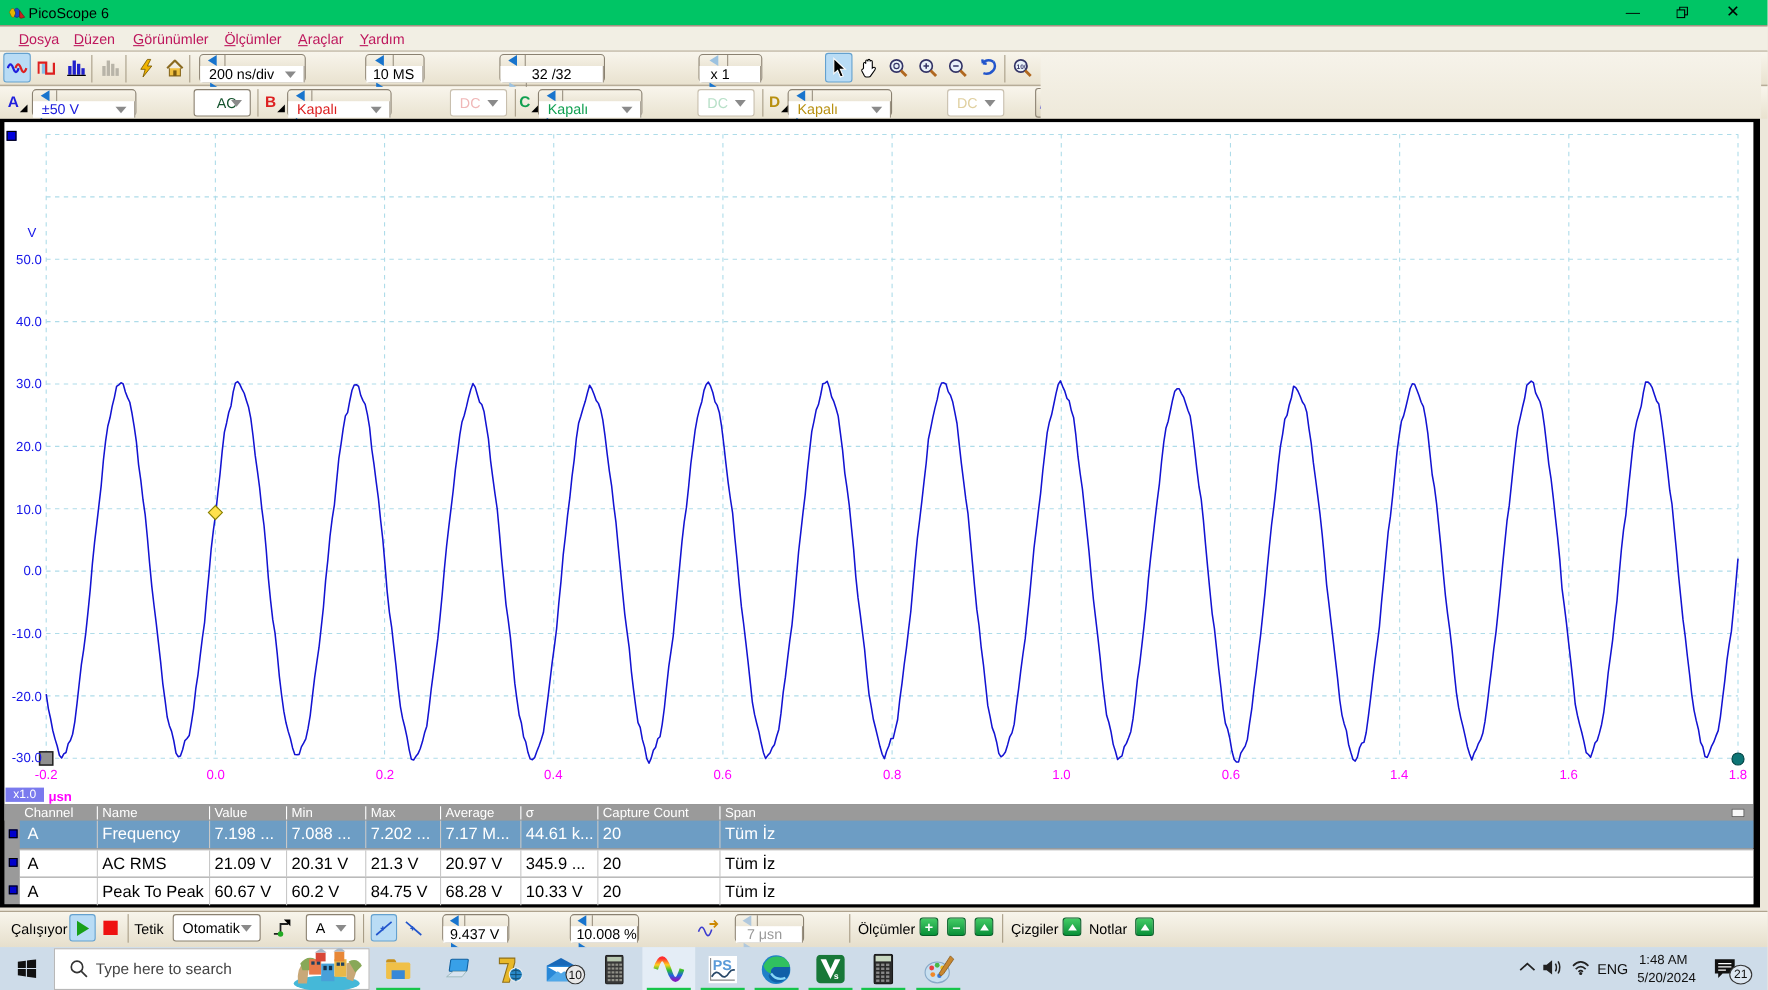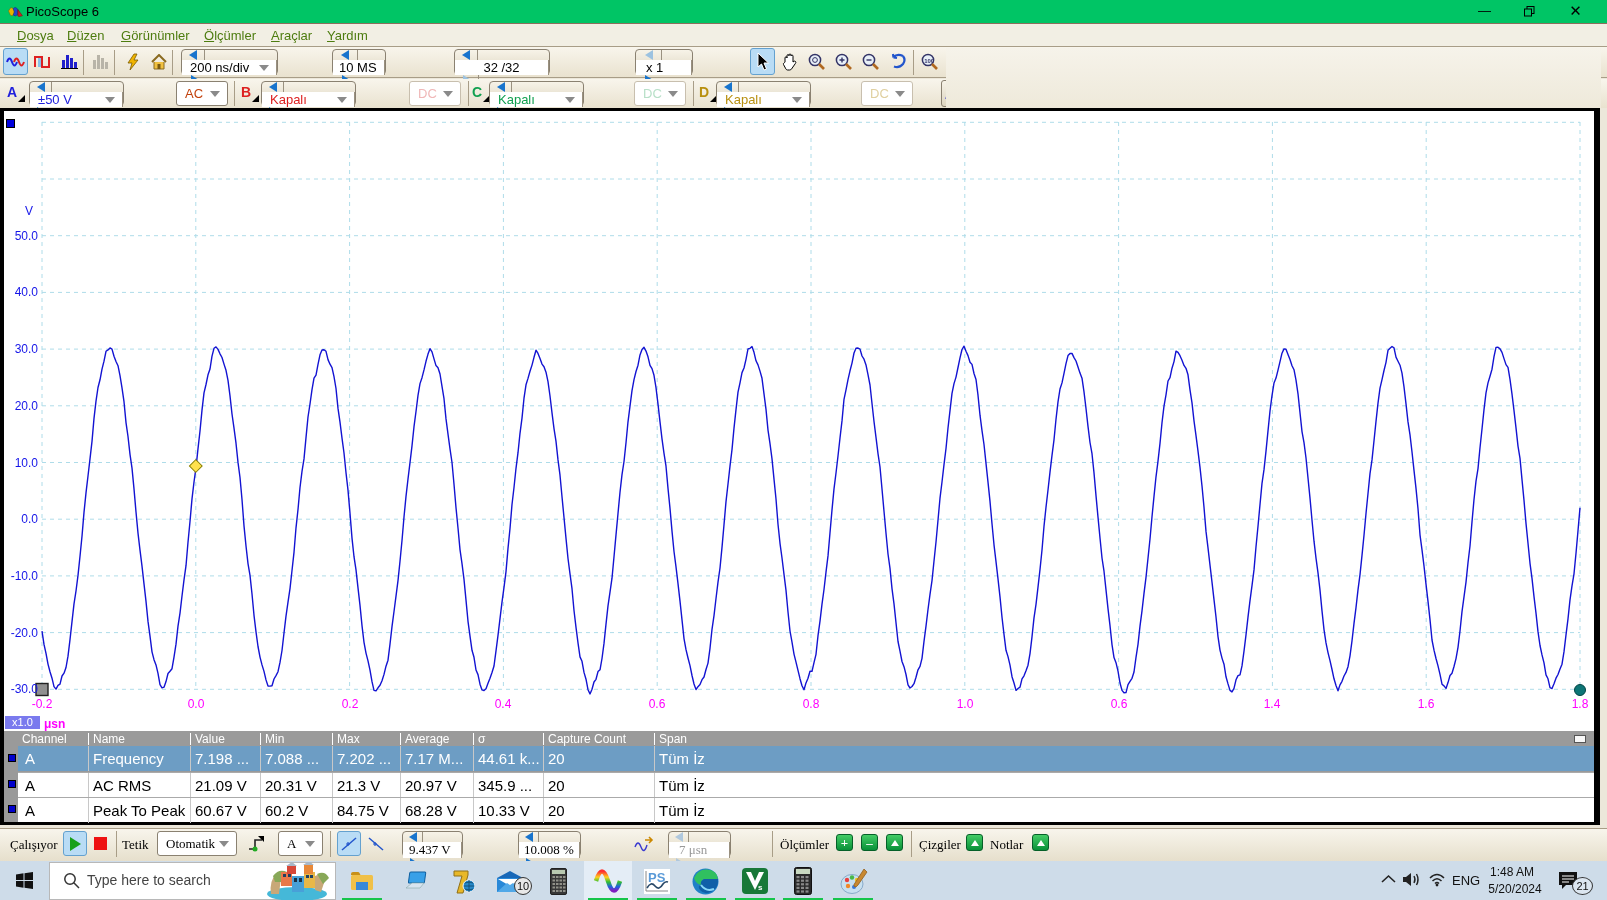--- a/index.html
+++ b/index.html
@@ -5,21 +5,21 @@
 * { margin:0; padding:0; box-sizing:border-box; }
 html,body { width:1607px; height:900px; overflow:hidden; font-family:"Liberation Sans",sans-serif; background:#ece7da; }
 .abs { position:absolute; }
 #app { position:relative; width:1607px; height:900px; }
 
 #titlebar { position:absolute; left:0; top:0; width:1607px; height:23px; background:#00c565; }
 #titlebar .ttext { position:absolute; left:26px; top:4px; font-size:13px; color:#000; }
 .winbtn { position:absolute; top:0; width:45px; height:23px; color:#000; text-align:center; font-size:13px; line-height:22px; }
 
 #menubar { position:absolute; left:0; top:23px; width:1607px; height:24px; background:#f2efe4; border-top:1px solid #8c6f5e; border-bottom:1px solid #a89d87; }
-.mitem { position:absolute; top:4px; font-size:13px; color:#4d7c0f; }
+.mitem { position:absolute; top:4px; font-size:13px; color:#be185d; }
 .mitem u { text-decoration:underline; }
 
 #tb1 { position:absolute; left:0; top:47px; width:1607px; height:31px; background:linear-gradient(#f8f5ec,#e9e2cf); border-bottom:1px solid #a89d87; }
 #tb2 { position:absolute; left:0; top:79px; width:1607px; height:29px; background:linear-gradient(#f8f5ec,#e9e2cf); }
 #tbright { position:absolute; left:946px; top:48px; width:655px; height:60px; background:linear-gradient(#f6f3ea,#eee9da); }
 .grp { position:absolute; border:1px solid #8a8171; border-radius:4px; background:linear-gradient(#f7f3e8,#ddd5c0); display:flex; align-items:stretch;flex-direction:column; }
 .grp .seg { border-right:1px solid #9a9180; display:flex; align-items:center; justify-content:center; }
 .grp .seg.wbox { justify-content:flex-start; }
 .grp .seg:last-child { border-right:none; }
 .wbox { background:#fff; display:flex; align-items:center; position:relative; }
@@ -34,21 +34,21 @@
 .combo { position:absolute; background:#fff; border:1px solid #8a8171; border-radius:3px; display:flex; align-items:center; }
 .fs13 { font-size:13px; }
 
 #scope { left:0; top:108px; width:1607px; height:717px; }
 .ylab { position:absolute; left:0; width:38px; text-align:right; color:#1515e8; font-size:12px; }
 .xlab { position:absolute; top:589px; width:40px; text-align:center; color:#ff00ff; font-size:12px; }
 #mtable { left:4px; top:731px; width:1590px; height:91px; background:#9a9a9a; }
 #mthead { left:0px; top:0; width:1590px; height:15px; background:#9a9a9a; color:#fff; font-size:12px; }
 #mtable .rsel { background:#6d9dc4; color:#fff; font-size:15px; }
 #mtable .rwhite { background:#fff; color:#000; font-size:15px; border-top:1px solid #aaa; }
-#btoolbar { position:absolute; left:0; top:828px; width:1607px; height:33px; background:linear-gradient(#f8f5ec,#e6dfcc); border-top:1px solid #a89d87;font-family:Liberation Serif, serif; }
+#btoolbar { position:absolute; left:0; top:828px; width:1607px; height:33px; background:linear-gradient(#f8f5ec,#e6dfcc); border-top:1px solid #a89d87; }
 #taskbar { position:absolute; left:0; top:861px; width:1607px; height:39px; background:#cedce9; }
 </style>
 </head>
 <body>
 <div id="app">
 <div id="titlebar">
  <svg class="abs" style="left:7px;top:4px" width="17" height="15" viewBox="0 0 22 17">
   <path d="M2 8 Q5 1 8 5 Q11 9 8 13 Q5 16 3 10 Z" fill="#e8b400" stroke="#806000" stroke-width="0.7"></path>
   <path d="M8 5 Q11 1 14 6 L14 12 Q11 16 8 13 Q11 9 8 5" fill="#2244cc" stroke="#102a80" stroke-width="0.7"></path>
   <path d="M14 6 Q17 10 20 14 L16 15 Q13 15 14 12 Z" fill="#cc2222" stroke="#701010" stroke-width="0.7"></path>
@@ -223,21 +223,21 @@
         </div>
         <div class="seg wbox" style="width:93px">
           <span style="font-size:13px;color:#2020dd;padding-left:8px;white-space:nowrap">±50 V</span>
           <div class="tdown" style="position:absolute;right:7px;top:50%;margin-top:-3px"></div>
         </div>
         <div class="seg " style="width:22px">
           <div class="tright"></div>
         </div>
       </div>
 <div class="combo" style="left:176px;top:2px;width:52px;height:25px">
-        <span style="font-size:13px;color:#c2410c;padding-left:8px;white-space:nowrap">AC</span>
+        <span style="font-size:13px;color:#14532d;padding-left:20px;white-space:nowrap">AC</span>
         <div class="tdown" style="position:absolute;right:7px;top:50%;margin-top:-3px"></div>
       </div>
 <div class="sep" style="left:234px;top:2px;height:25px"></div>
 <div class="chlabel" style="left:241px;top:5px;color:#dd2020">B</div>
 <div class="corner" style="left:252px;top:16px"></div>
 <div class="grp" style="left:261px;top:2px;height:25px">
         <div class="seg " style="width:22px">
           <div class="tleft"></div>
         </div>
         <div class="seg wbox" style="width:93px">

